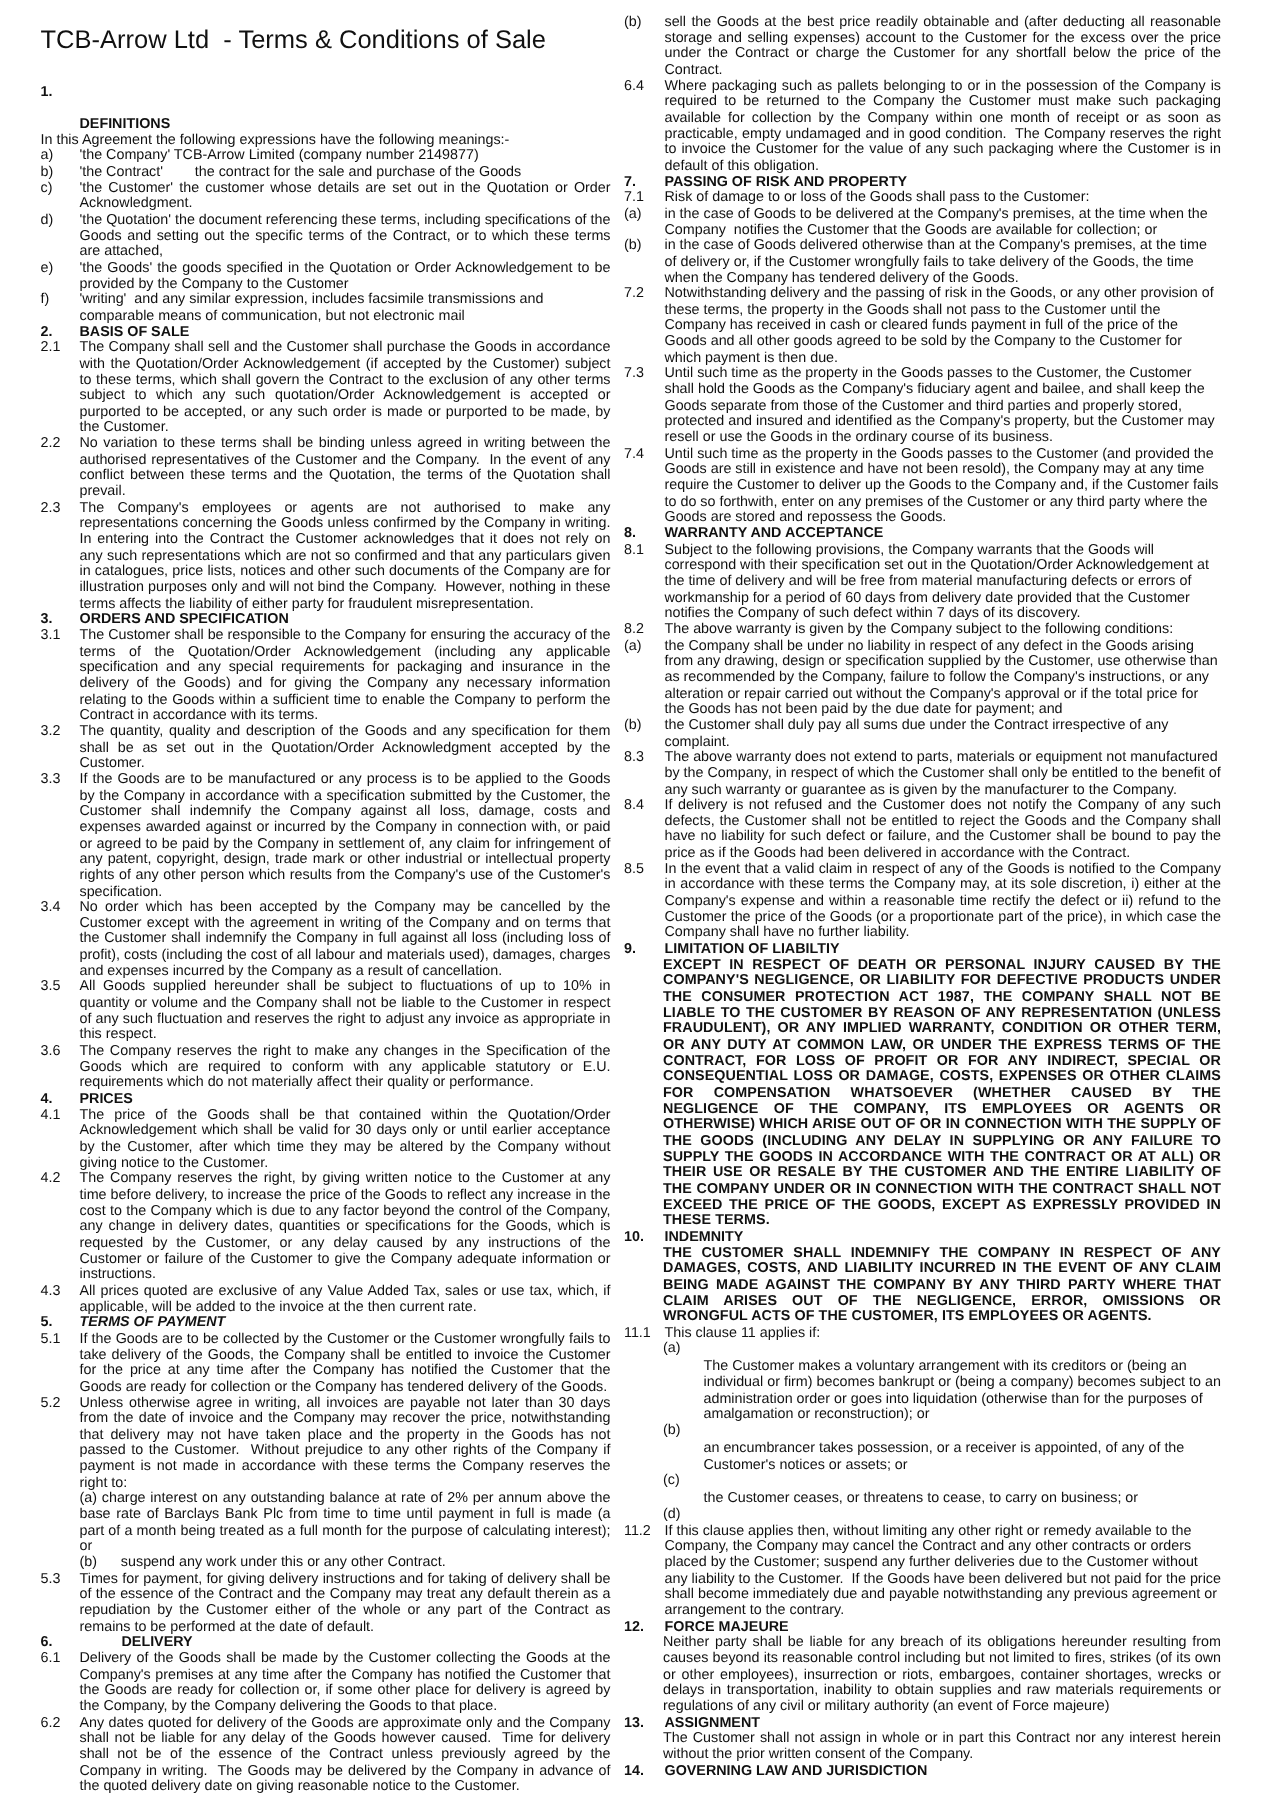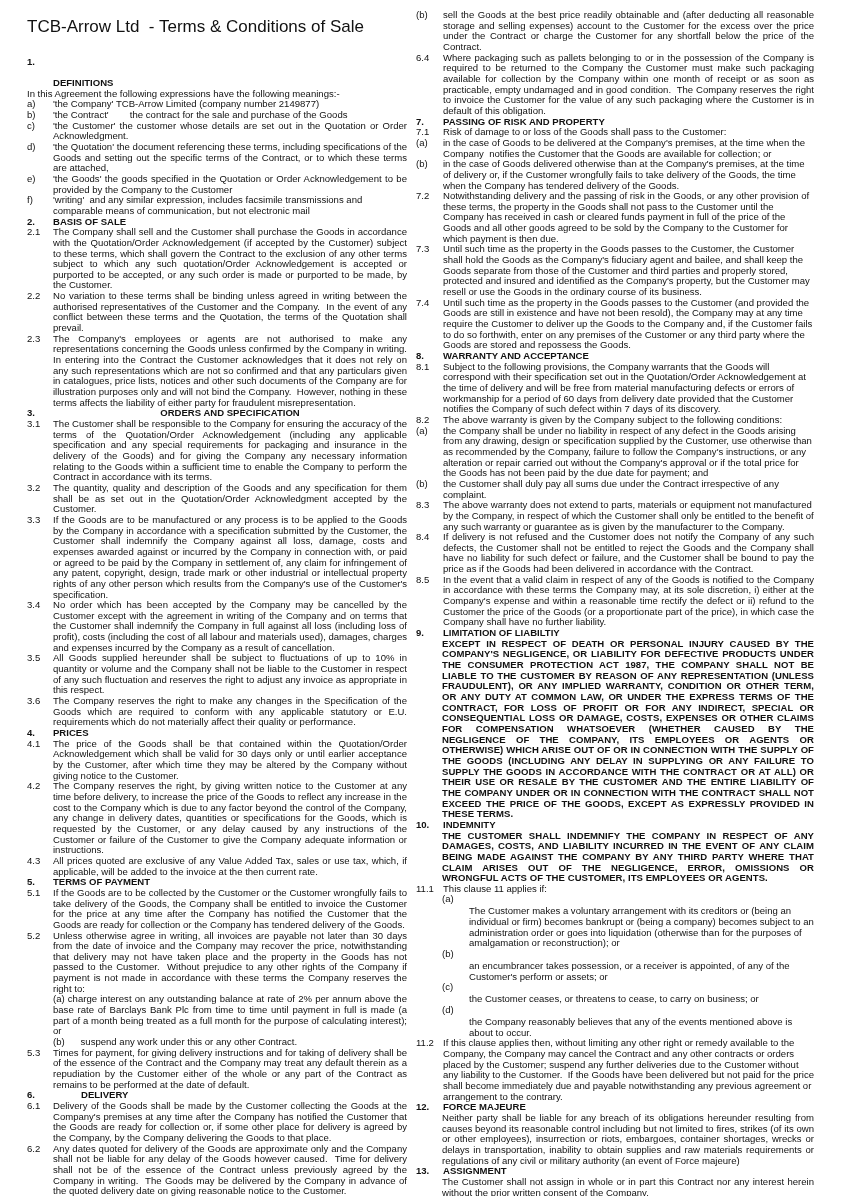--- a/index.html
+++ b/index.html
@@ -76,21 +76,21 @@
     <div class="row">
       <span class="num">2.2</span>
       <span class="txt" style="white-space: pre-wrap;">No variation to these terms shall be binding unless agreed in writing between the authorised representatives of the Customer and the Company.  In the event of any conflict between these terms and the Quotation, the terms of the Quotation shall prevail.</span>
     </div>
     <div class="row">
       <span class="num">2.3</span>
       <span class="txt" style="white-space: pre-wrap;">The Company's employees or agents are not authorised to make any representations concerning the Goods unless confirmed by the Company in writing.  In entering into the Contract the Customer acknowledges that it does not rely on any such representations which are not so confirmed and that any particulars given in catalogues, price lists, notices and other such documents of the Company are for illustration purposes only and will not bind the Company.  However, nothing in these terms affects the liability of either party for fraudulent misrepresentation.</span>
     </div>
     <div class="row heading">
       <span class="num">3.</span>
-      <span class="txt nj" style="white-space: pre-wrap; text-align: center;">ORDERS AND SPECIFICATION</span>
+      <span class="txt nj" style="white-space: pre-wrap;">ORDERS AND SPECIFICATION</span>
     </div>
     <div class="row">
       <span class="num">3.1</span>
       <span class="txt" style="white-space: pre-wrap;">The Customer shall be responsible to the Company for ensuring the accuracy of the terms of the Quotation/Order Acknowledgement (including any applicable specification and any special requirements for packaging and insurance in the delivery of the Goods) and for giving the Company any necessary information relating to the Goods within a sufficient time to enable the Company to perform the Contract in accordance with its terms.</span>
     </div>
     <div class="row">
       <span class="num">3.2</span>
       <span class="txt" style="white-space: pre-wrap;">The quantity, quality and description of the Goods and any specification for them shall be as set out in the Quotation/Order Acknowledgment accepted by the Customer.</span>
     </div>
     <div class="row">
@@ -120,21 +120,21 @@
     <div class="row">
       <span class="num">4.2</span>
       <span class="txt" style="white-space: pre-wrap;">The Company reserves the right, by giving written notice to the Customer at any time before delivery, to increase the price of the Goods to reflect any increase in the cost to the Company which is due to any factor beyond the control of the Company, any change in delivery dates, quantities or specifications for the Goods, which is requested by the Customer, or any delay caused by any instructions of the Customer or failure of the Customer to give the Company adequate information or instructions.</span>
     </div>
     <div class="row">
       <span class="num">4.3</span>
       <span class="txt" style="white-space: pre-wrap;">All prices quoted are exclusive of any Value Added Tax, sales or use tax, which, if applicable, will be added to the invoice at the then current rate.</span>
     </div>
     <div class="row heading">
       <span class="num">5.</span>
-      <span class="txt nj" style="white-space: pre-wrap;">TERMS OF PAYMENT</span>
+      <span class="txt nj" style="white-space: pre-wrap; font-style: italic;">TERMS OF PAYMENT</span>
     </div>
     <div class="row">
       <span class="num">5.1</span>
       <span class="txt" style="white-space: pre-wrap;">If the Goods are to be collected by the Customer or the Customer wrongfully fails to take delivery of the Goods, the Company shall be entitled to invoice the Customer for the price at any time after the Company has notified the Customer that the Goods are ready for collection or the Company has tendered delivery of the Goods.</span>
     </div>
     <div class="row">
       <span class="num">5.2</span>
       <span class="txt" style="white-space: pre-wrap;">Unless otherwise agree in writing, all invoices are payable not later than 30 days from the date of invoice and the Company may recover the price, notwithstanding that delivery may not have taken place and the property in the Goods has not passed to the Customer.  Without prejudice to any other rights of the Company if payment is not made in accordance with these terms the Company reserves the right to:</span>
     </div>
     <div class="indent-sub para" style="white-space: pre-wrap;">(a) charge interest on any outstanding balance at rate of 2% per annum above the base rate of Barclays Bank Plc from time to time until payment in full is made (a part of a month being treated as a full month for the purpose of calculating interest); or</div>
@@ -242,29 +242,28 @@
     <div class="row">
       <span class="num">11.1</span>
       <span class="txt nj" style="white-space: pre-wrap;">This clause 11 applies if:</span>
     </div>
     <div class="sub indent-sub">
       <span class="snum">(a)</span>
       <span class="stxt">The Customer makes a voluntary arrangement with its creditors or (being an individual or firm) becomes bankrupt or (being a company) becomes subject to an administration order or goes into liquidation (otherwise than for the purposes of amalgamation or reconstruction); or</span>
     </div>
     <div class="sub indent-sub">
       <span class="snum">(b)</span>
-      <span class="stxt">an encumbrancer takes possession, or a receiver is appointed, of any of the Customer's perform or assets; or</span>
+      <span class="stxt">an encumbrancer takes possession, or a receiver is appointed, of any of the Customer's notices or assets; or</span>
     </div>
     <div class="sub indent-sub">
       <span class="snum">(c)</span>
       <span class="stxt">the Customer ceases, or threatens to cease, to carry on business; or</span>
     </div>
     <div class="sub indent-sub">
       <span class="snum">(d)</span>
-      <span class="stxt">the Company reasonably believes that any of the events mentioned above is about to occur.</span>
     </div>
     <div class="row">
       <span class="num">11.2</span>
       <span class="txt nj" style="white-space: pre-wrap;">If this clause applies then, without limiting any other right or remedy available to the Company, the Company may cancel the Contract and any other contracts or orders placed by the Customer; suspend any further deliveries due to the Customer without any liability to the Customer.  If the Goods have been delivered but not paid for the price shall become immediately due and payable notwithstanding any previous agreement or arrangement to the contrary.</span>
     </div>
     <div class="row heading">
       <span class="num">12.</span>
       <span class="txt nj" style="white-space: pre-wrap;">FORCE MAJEURE</span>
     </div>
     <div class="indent-sub para" style="white-space: pre-wrap;">Neither party shall be liable for any breach of its obligations hereunder resulting from causes beyond its reasonable control including but not limited to fires, strikes (of its own or other employees), insurrection or riots, embargoes, container shortages, wrecks or delays in transportation, inability to obtain supplies and raw materials requirements or regulations of any civil or military authority (an event of Force majeure)</div>

